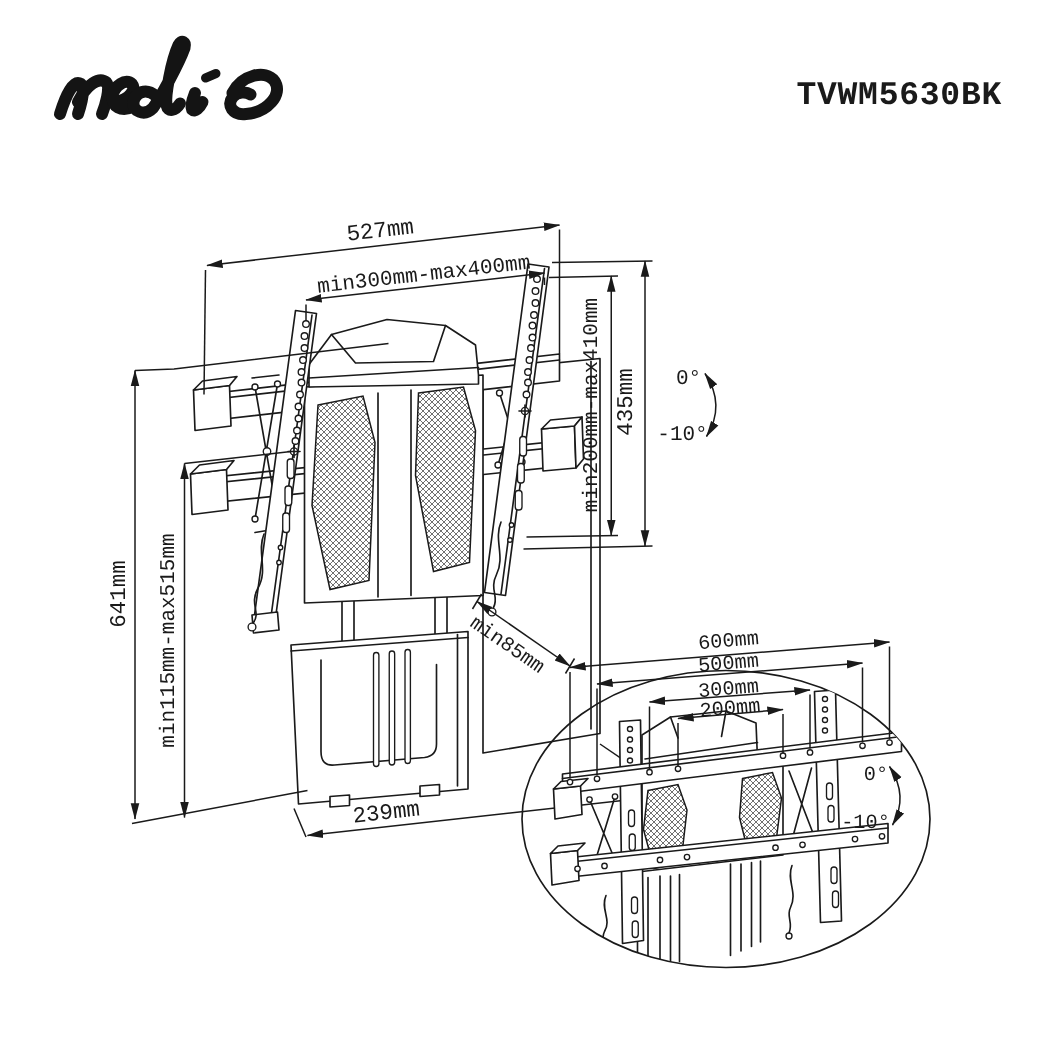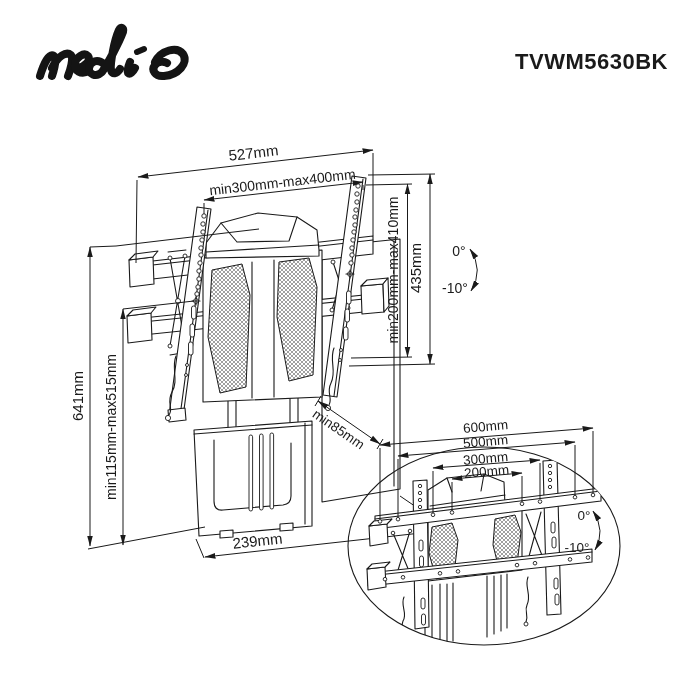--- a/index.html
+++ b/index.html
@@ -1,18 +1,18 @@
 <!DOCTYPE html>
 <html style="--ink: #1a1a1a; --background: #ffffff;"><head>
 <meta charset="utf-8">
 <style>
   :root { --ink:#1a1a1a; --background:#ffffff; }
   html,body { margin:0; padding:0; background:var(--background,#fff); }
   .page { width:700px; height:700px; position:relative; background:var(--background,#fff);
-          font-family:Liberation Sans, sans-serif; overflow:hidden; }
+          font-family:Liberation Mono, monospace; overflow:hidden; }
   svg { display:block; }
   .s  { stroke:var(--ink,#1a1a1a); stroke-width:1.1; fill:none; stroke-linecap:round; stroke-linejoin:round; }
   .sw { stroke:var(--ink,#1a1a1a); stroke-width:1.1; fill:#ffffff; stroke-linejoin:round; }
   .mesh { stroke:var(--ink,#1a1a1a); stroke-width:1; fill:url(#meshpat); }
   .d  { stroke:var(--ink,#1a1a1a); stroke-width:1; fill:none; }
   .hole { fill:#ffffff; stroke:var(--ink,#1a1a1a); stroke-width:0.9; }
   .slot { fill:#ffffff; stroke:var(--ink,#1a1a1a); stroke-width:0.9; }
   .af { fill:var(--ink,#1a1a1a); }
   .logo-stroke { stroke:#141414; fill:none; stroke-linecap:round; stroke-linejoin:round; }
   text { fill:var(--ink,#1a1a1a); }

